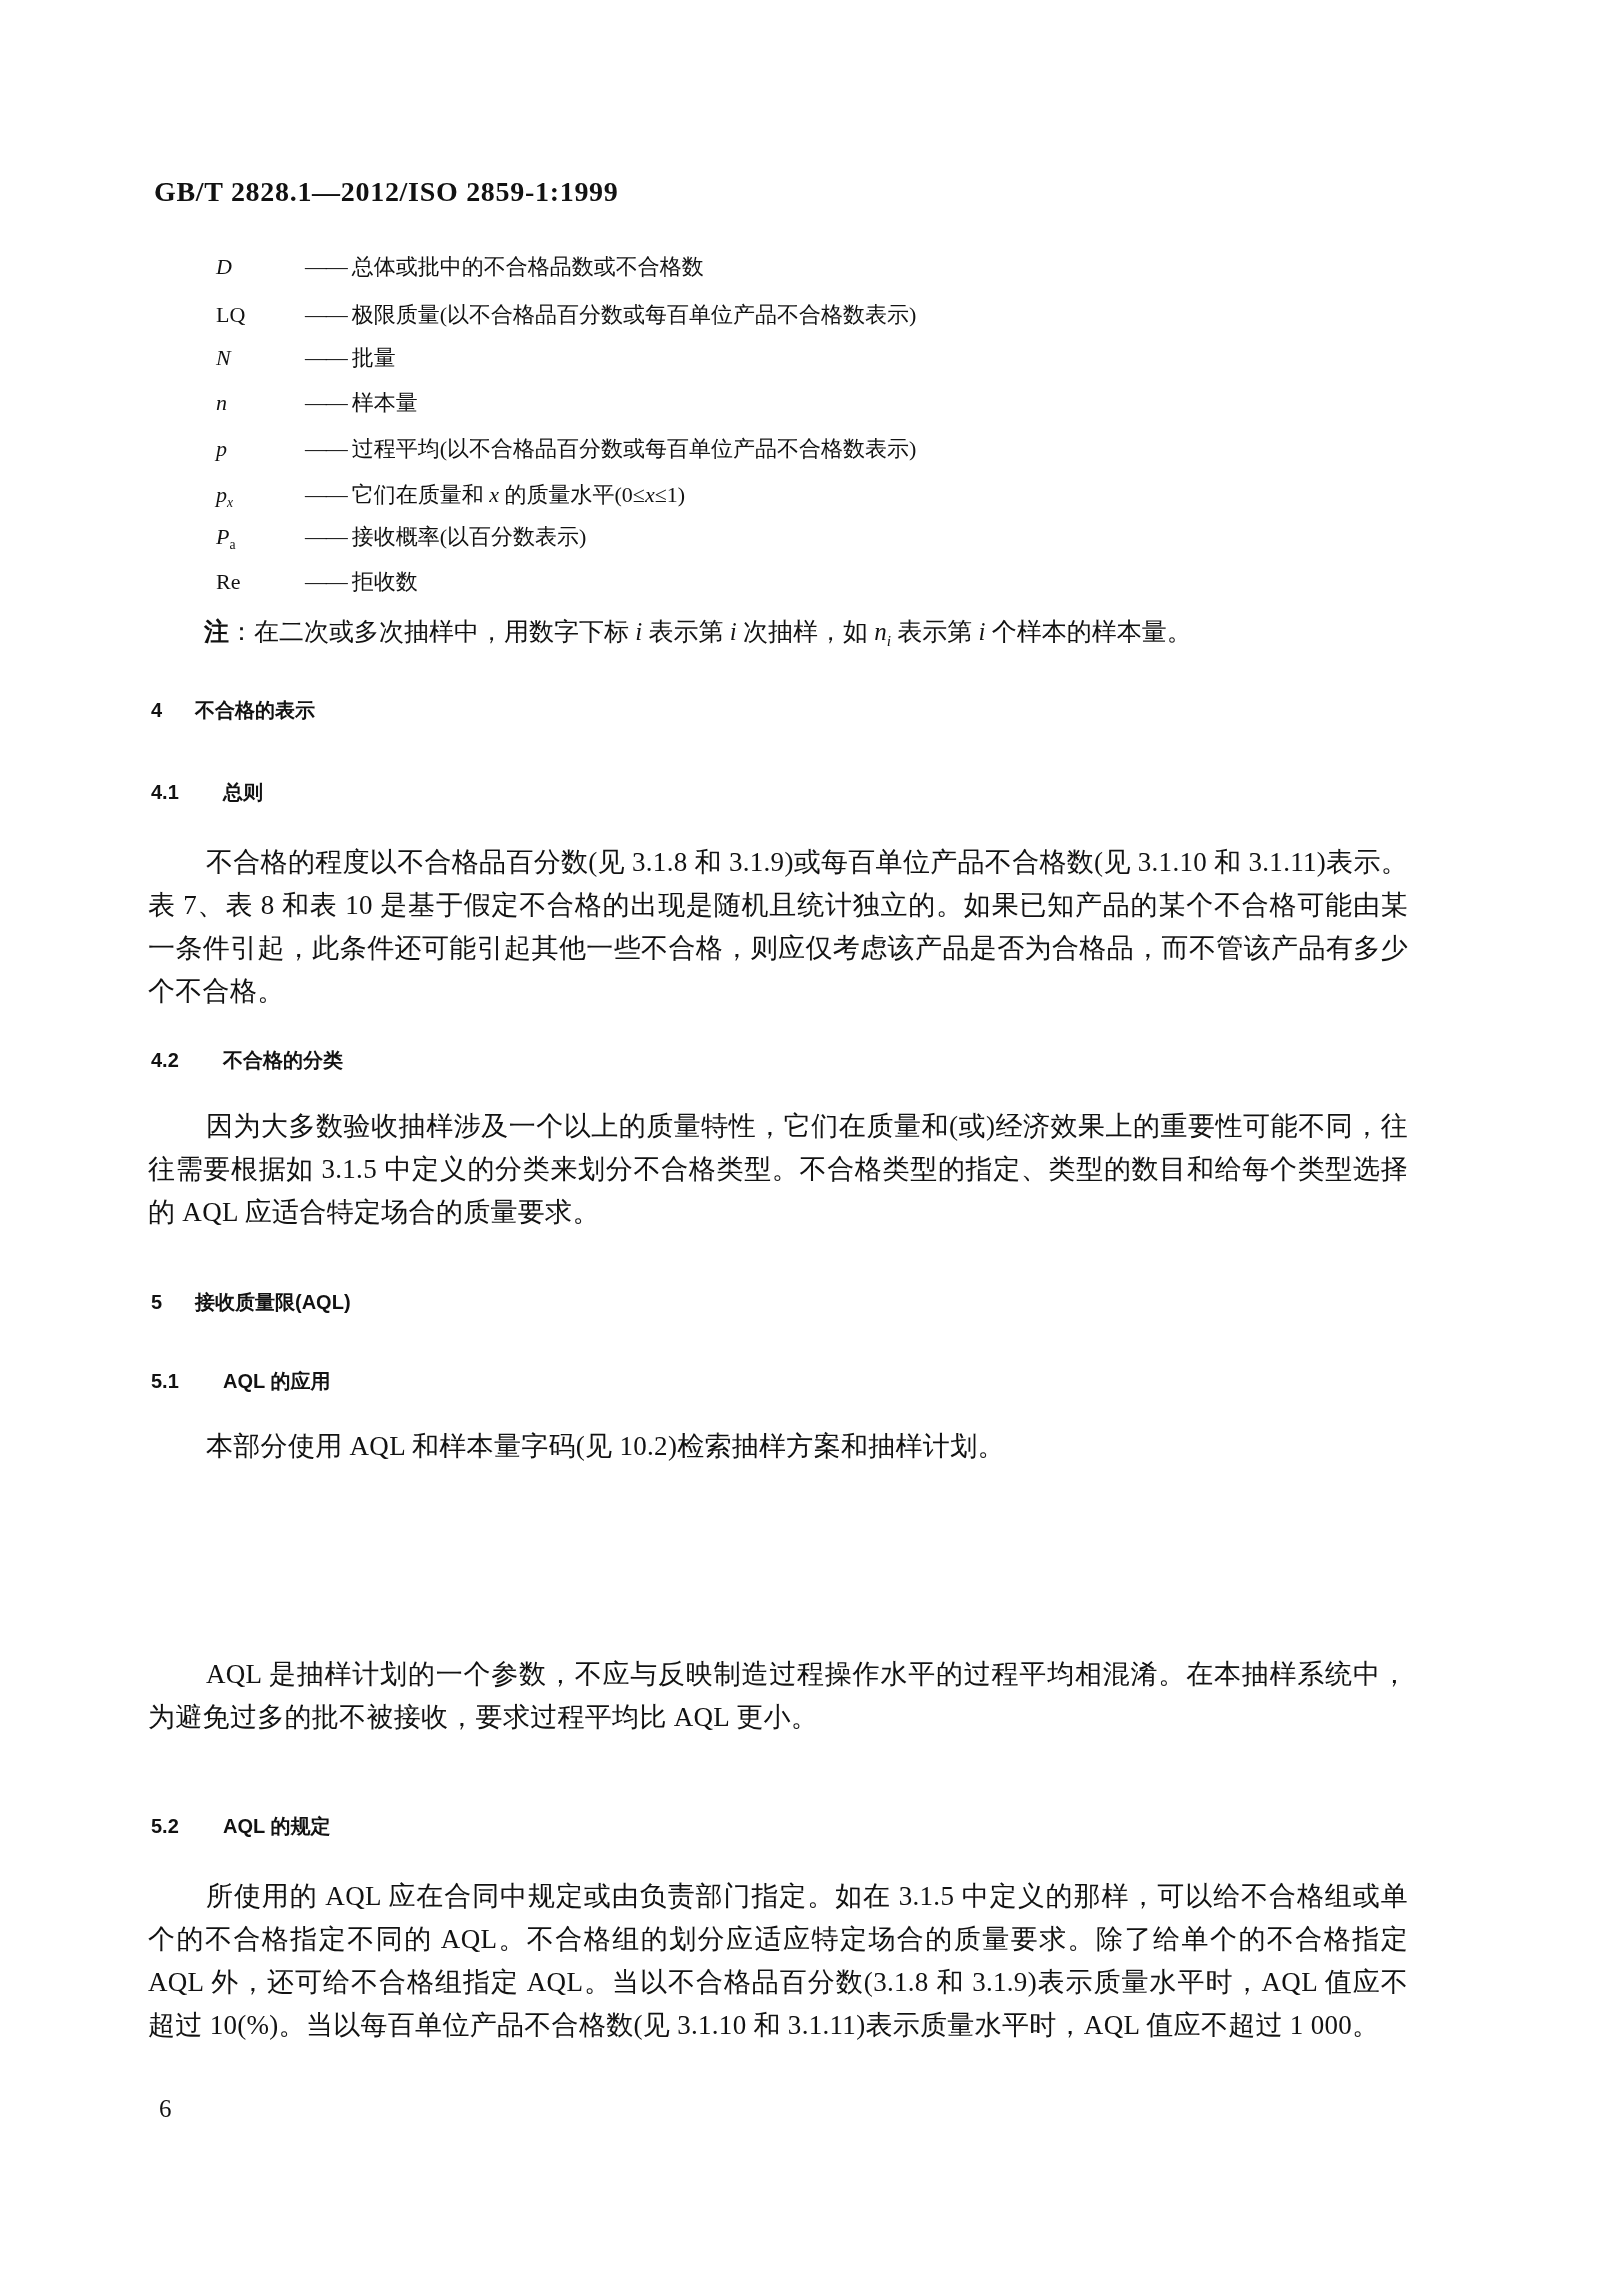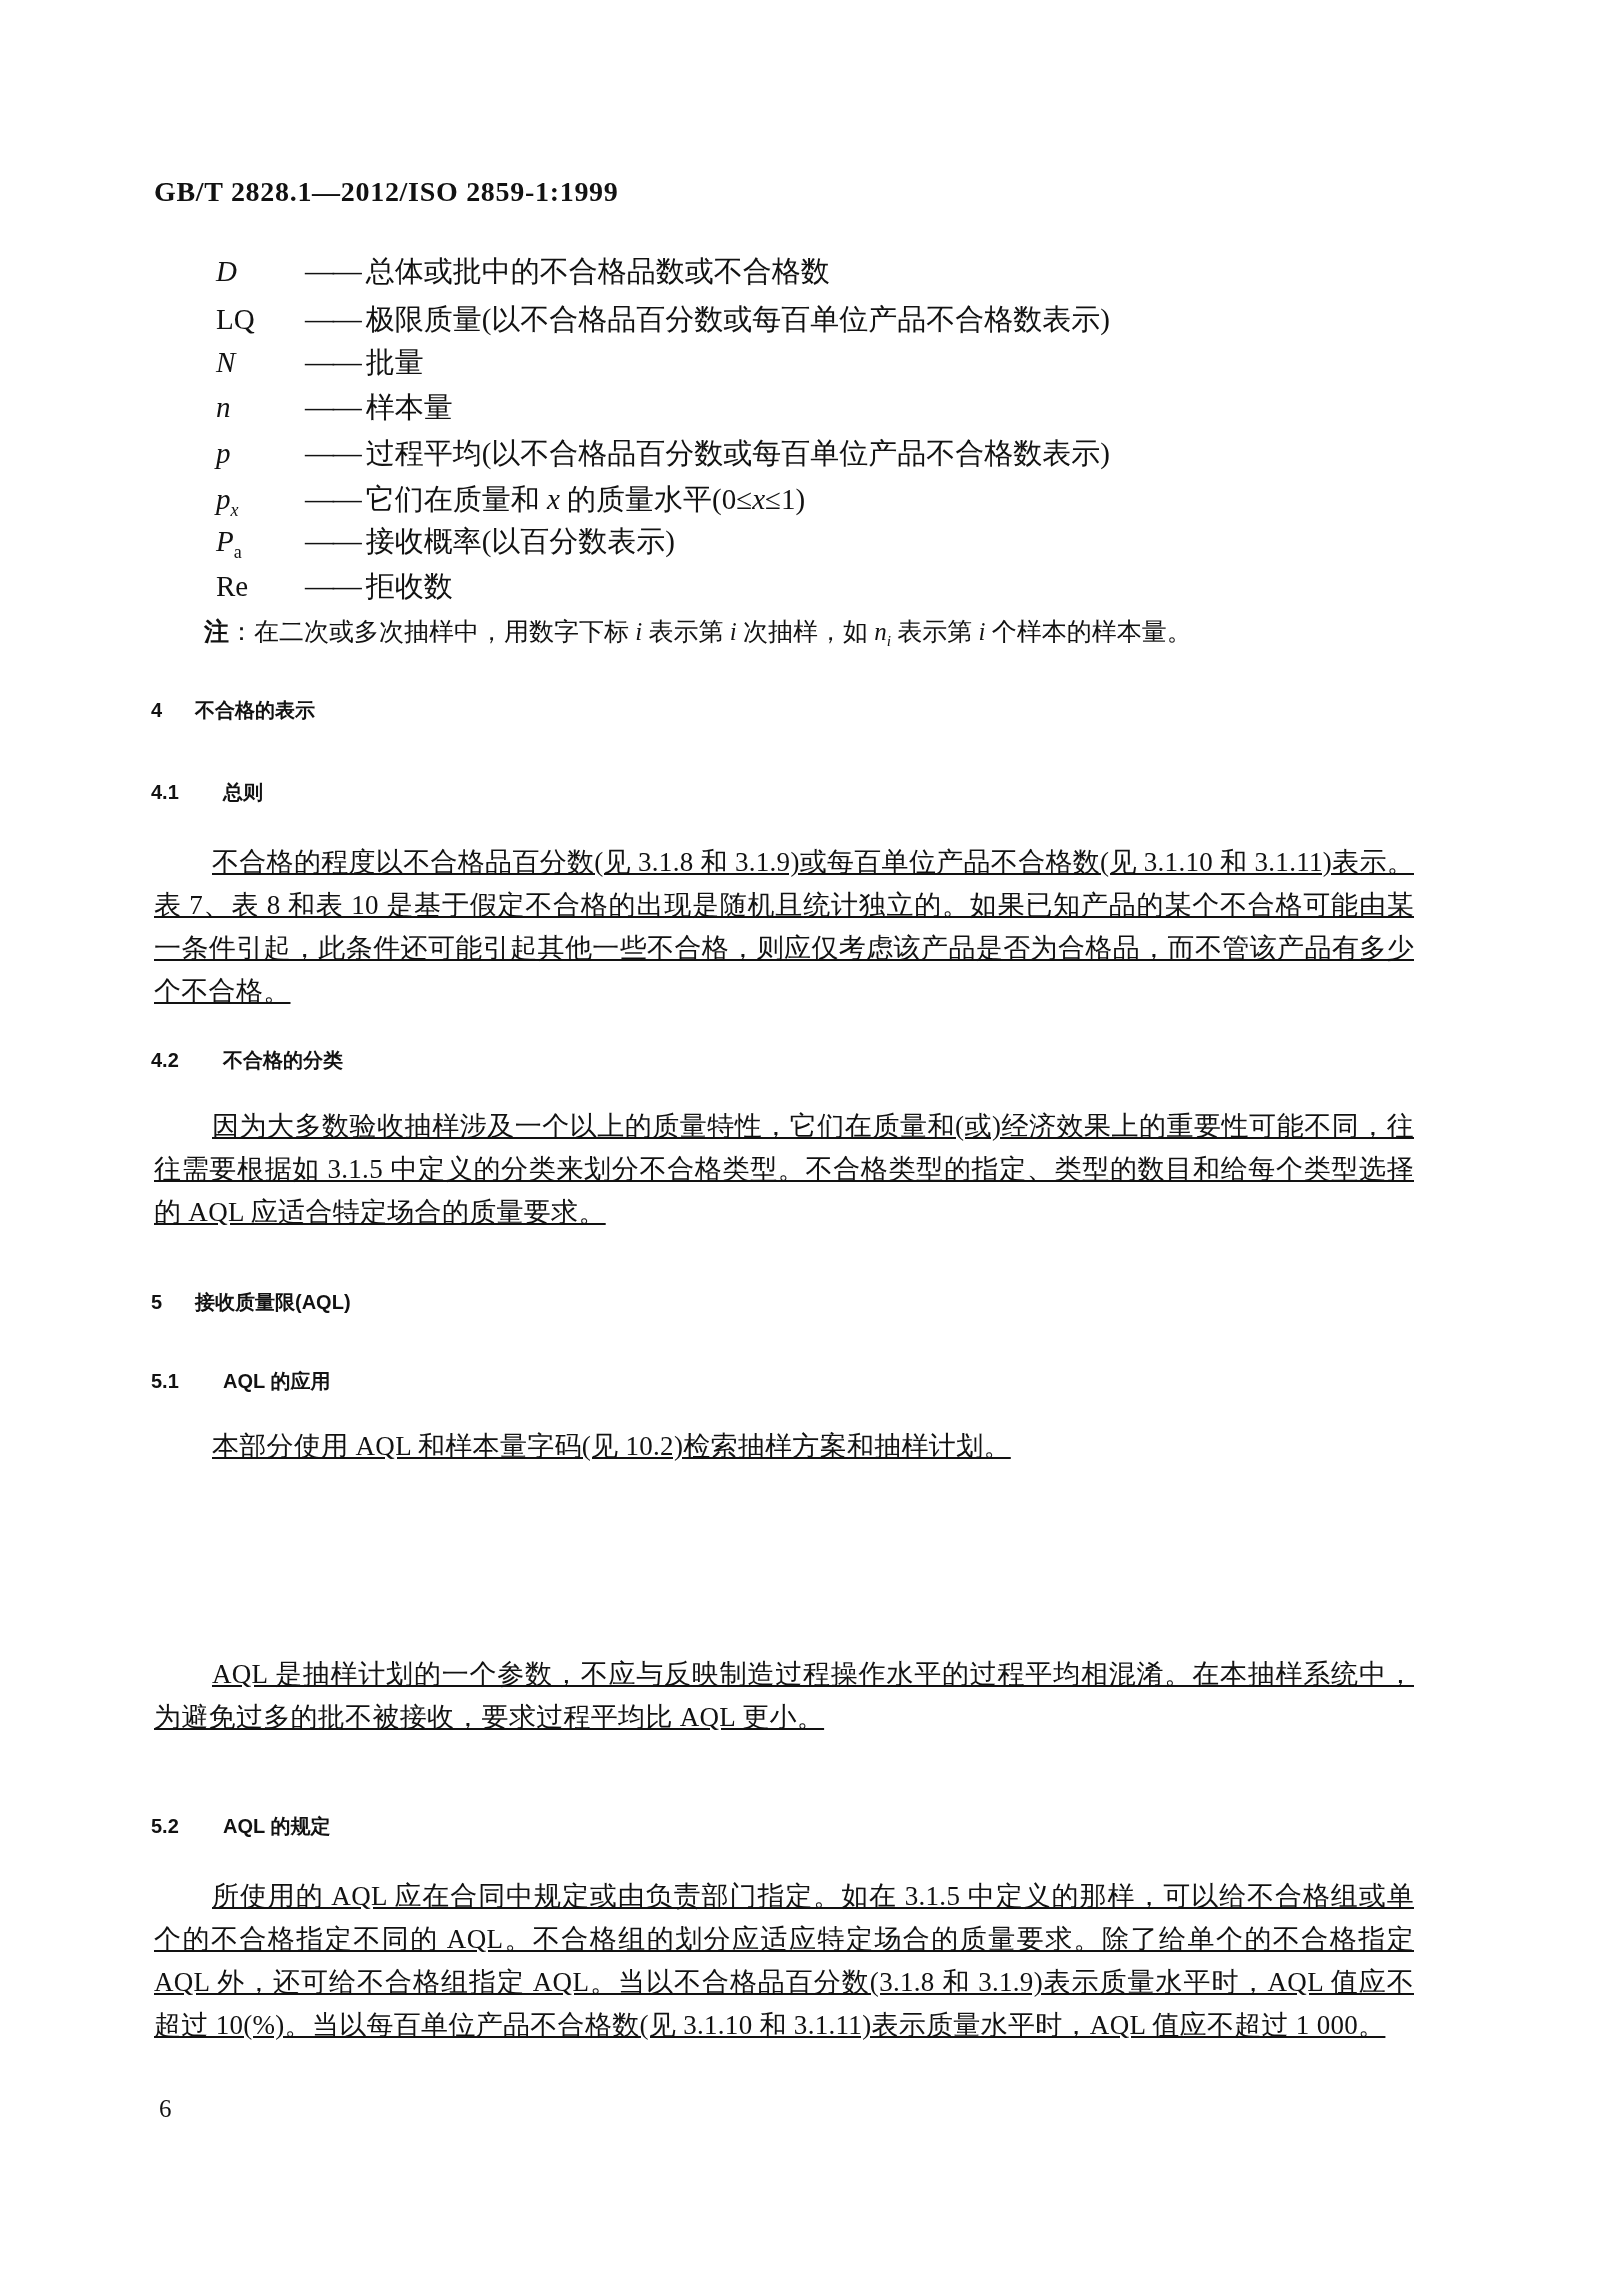--- a/index.html
+++ b/index.html
@@ -18,21 +18,21 @@
     left: 154px;
     top: 176px;
     font-size: 28px;
     font-weight: 700;
     letter-spacing: 0.7px;
     white-space: nowrap;
   }
   .sym-row {
     position: absolute;
     left: 216px;
-    font-size: 29px;
+    font-size: 22px;
     white-space: nowrap;
   }
   .sym {
     display: inline-block;
     width: 89px;
     vertical-align: baseline;
   }
   .dash {
     margin-right: 5.3px;
     letter-spacing: -1.3px;
@@ -50,28 +50,27 @@
     font-size: 20px;
     font-weight: 700;
     font-family: "Liberation Sans", "DejaVu Sans", sans-serif;
     white-space: nowrap;
   }
   .hnum { display: inline-block; }
   .hnum.w1 { min-width: 44px; }
   .hnum.w2 { min-width: 72px; }
   .para {
     position: absolute;
-    left: 154px;
+    left: 148px;
     width: 1260px;
     font-size: 27px;
     line-height: 43px;
     text-align: justify;
     text-indent: 58px;
     letter-spacing: 0.3px;
-    text-decoration: underline;
   }
   .para.warning {
     font-weight: 700;
     font-family: "Liberation Sans", "DejaVu Sans", sans-serif;
     text-align: left;
   }
   .pagenum {
     position: absolute;
     left: 159px;
     top: 2095px;

